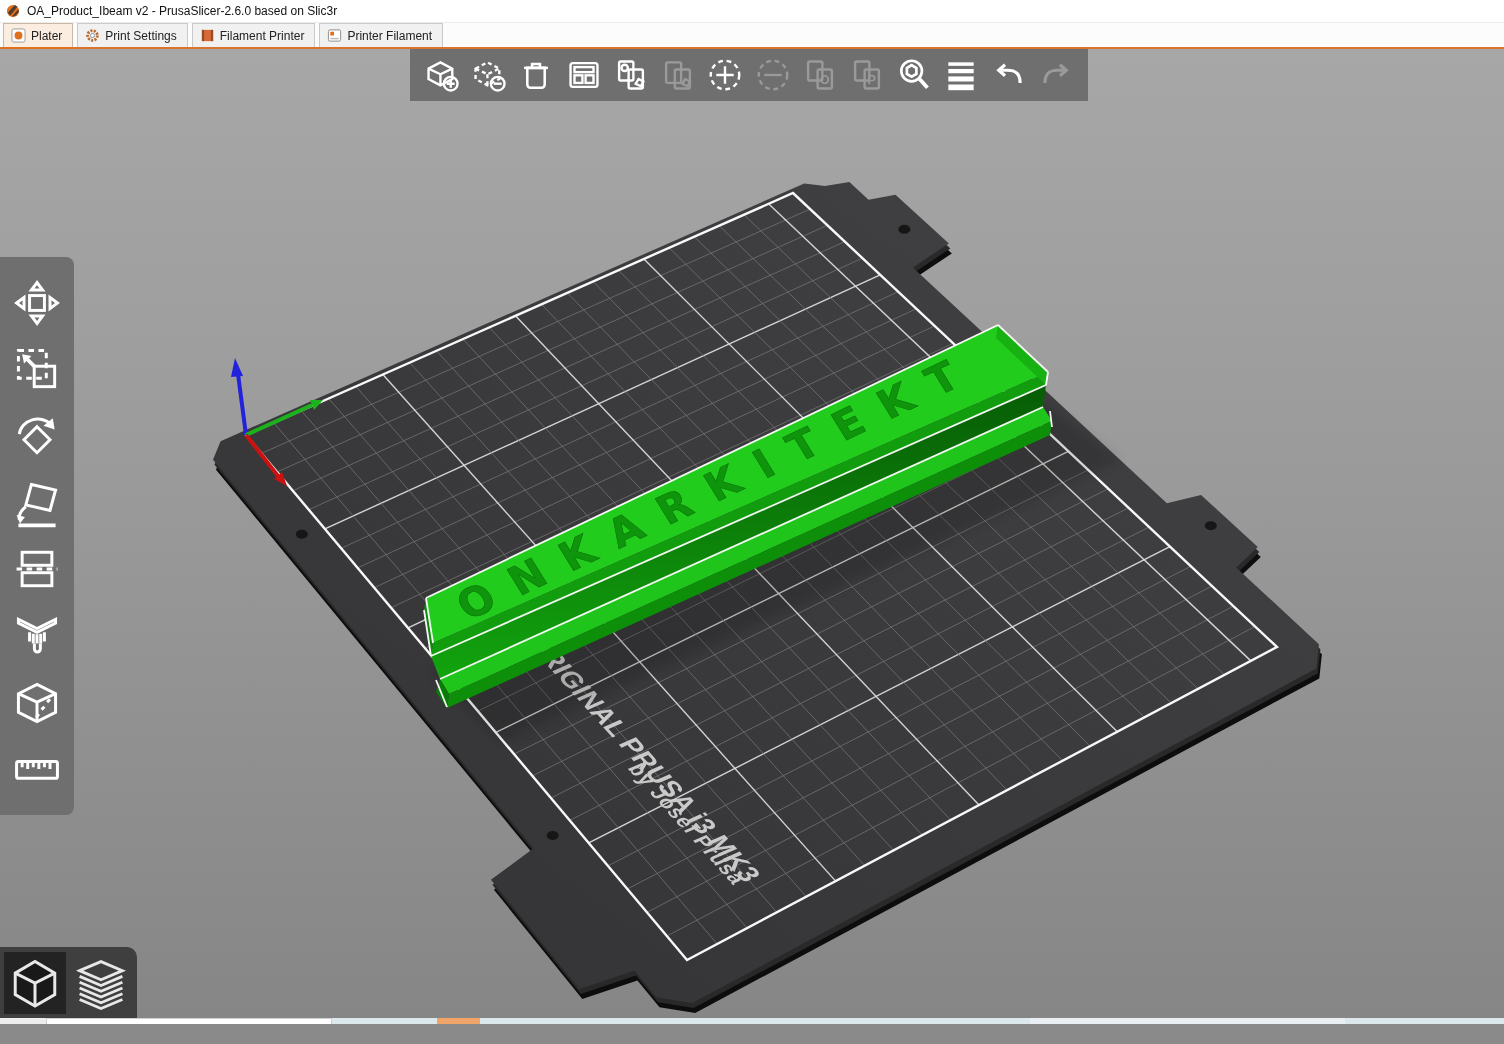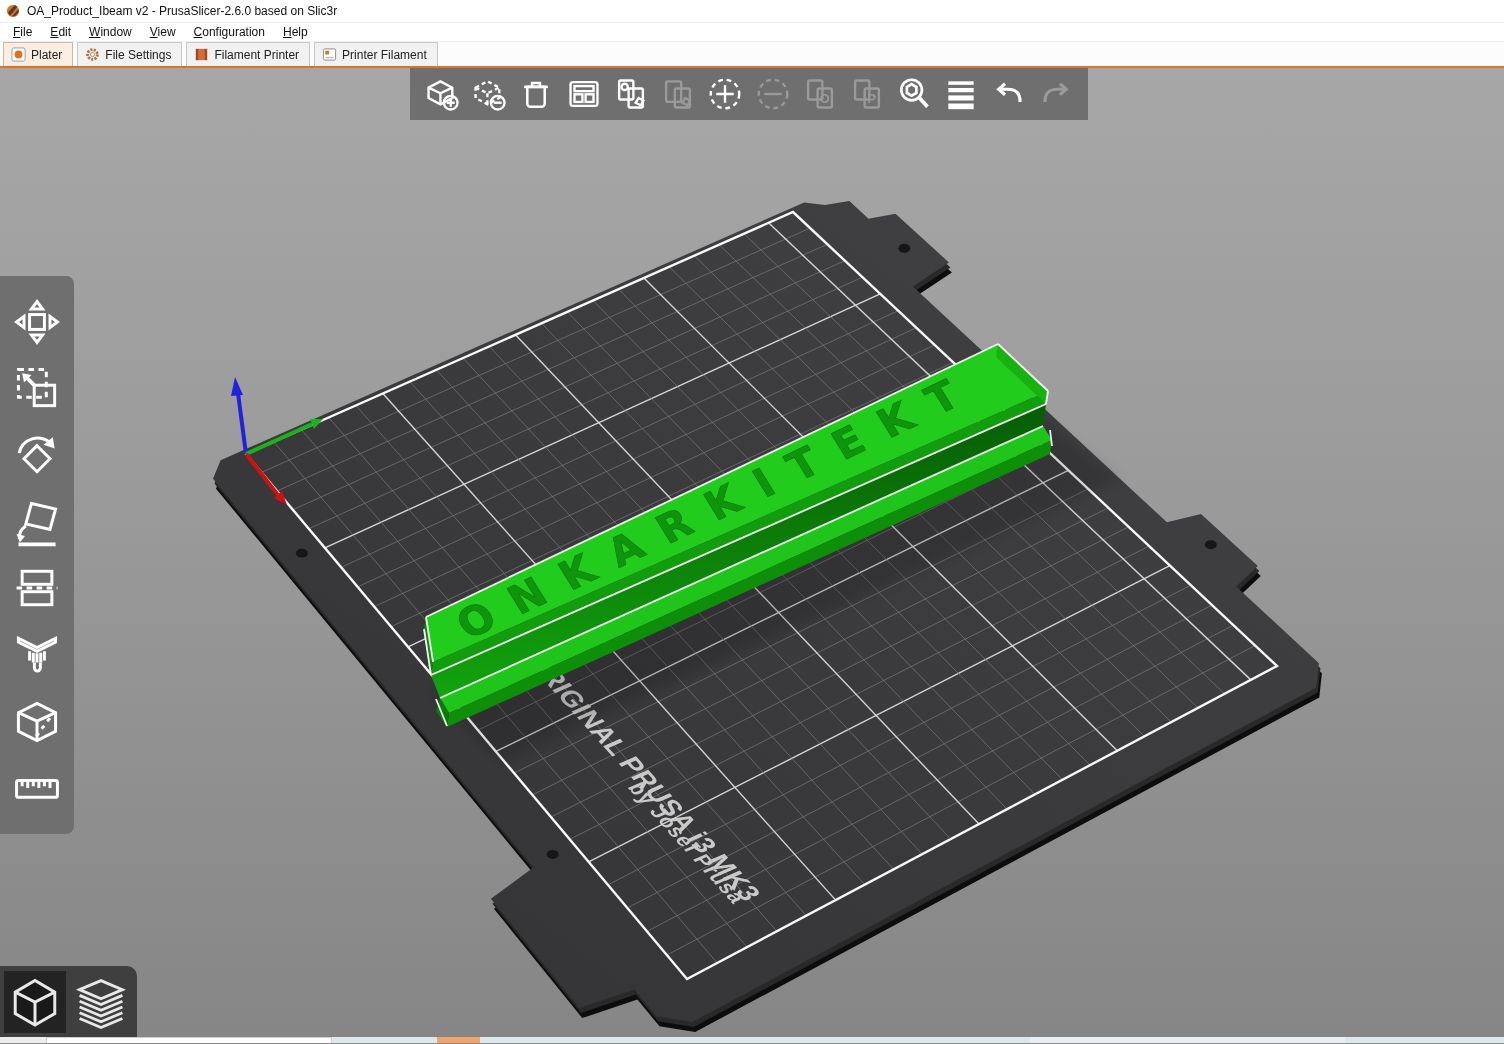--- a/index.html
+++ b/index.html
@@ -73,47 +73,39 @@
     <span class="logo">
       <svg viewBox="0 0 16 16" width="14" height="14">
         <circle cx="8" cy="8" r="7" fill="#e1701f"></circle>
         <path d="M2 10 L10 1 L13 3 L5 13 Z" fill="#333" opacity="0.85"></path>
         <path d="M7 14 L14 6 L14.6 9.5 L10 14 Z" fill="#333" opacity="0.85"></path>
       </svg>
     </span>
     <span class="title-text">OA_Product_Ibeam v2 - PrusaSlicer-2.6.0 based on Slic3r</span>
   </div>
 
-  <div class="menubar">
-    <span class="menu-item">File</span>
-    <span class="menu-item">Edit</span>
-    <span class="menu-item">Window</span>
-    <span class="menu-item">View</span>
-    <span class="menu-item">Configuration</span>
-    <span class="menu-item">Help</span>
-  </div>
 
   <div class="tabbar">
     <div class="tab active">
       <span class="tab-ico">
         <svg viewBox="0 0 16 16">
             <rect x="1" y="1" width="14" height="14" rx="2" fill="#fff" stroke="#9a9a9a"></rect>
             <circle cx="8" cy="8" r="4.2" fill="#e1701f"></circle>
           </svg>
       </span>
       <span>Plater</span>
     </div>
     <div class="tab">
       <span class="tab-ico">
         <svg viewBox="0 0 16 16">
             <circle cx="8" cy="8" r="5.2" fill="none" stroke="#b66a30" stroke-width="3" stroke-dasharray="2.2 1.4"></circle>
             <circle cx="8" cy="8" r="2.2" fill="#fff" stroke="#8a8a8a"></circle>
           </svg>
       </span>
-      <span>File Settings</span>
+      <span>Print Settings</span>
     </div>
     <div class="tab">
       <span class="tab-ico">
         <svg viewBox="0 0 16 16">
             <rect x="2" y="2" width="12" height="12" fill="#d4693a"></rect>
             <rect x="2" y="2" width="2.4" height="12" fill="#9c4a20"></rect>
             <rect x="11.6" y="2" width="2.4" height="12" fill="#9c4a20"></rect>
           </svg>
       </span>
       <span>Filament Printer</span>

